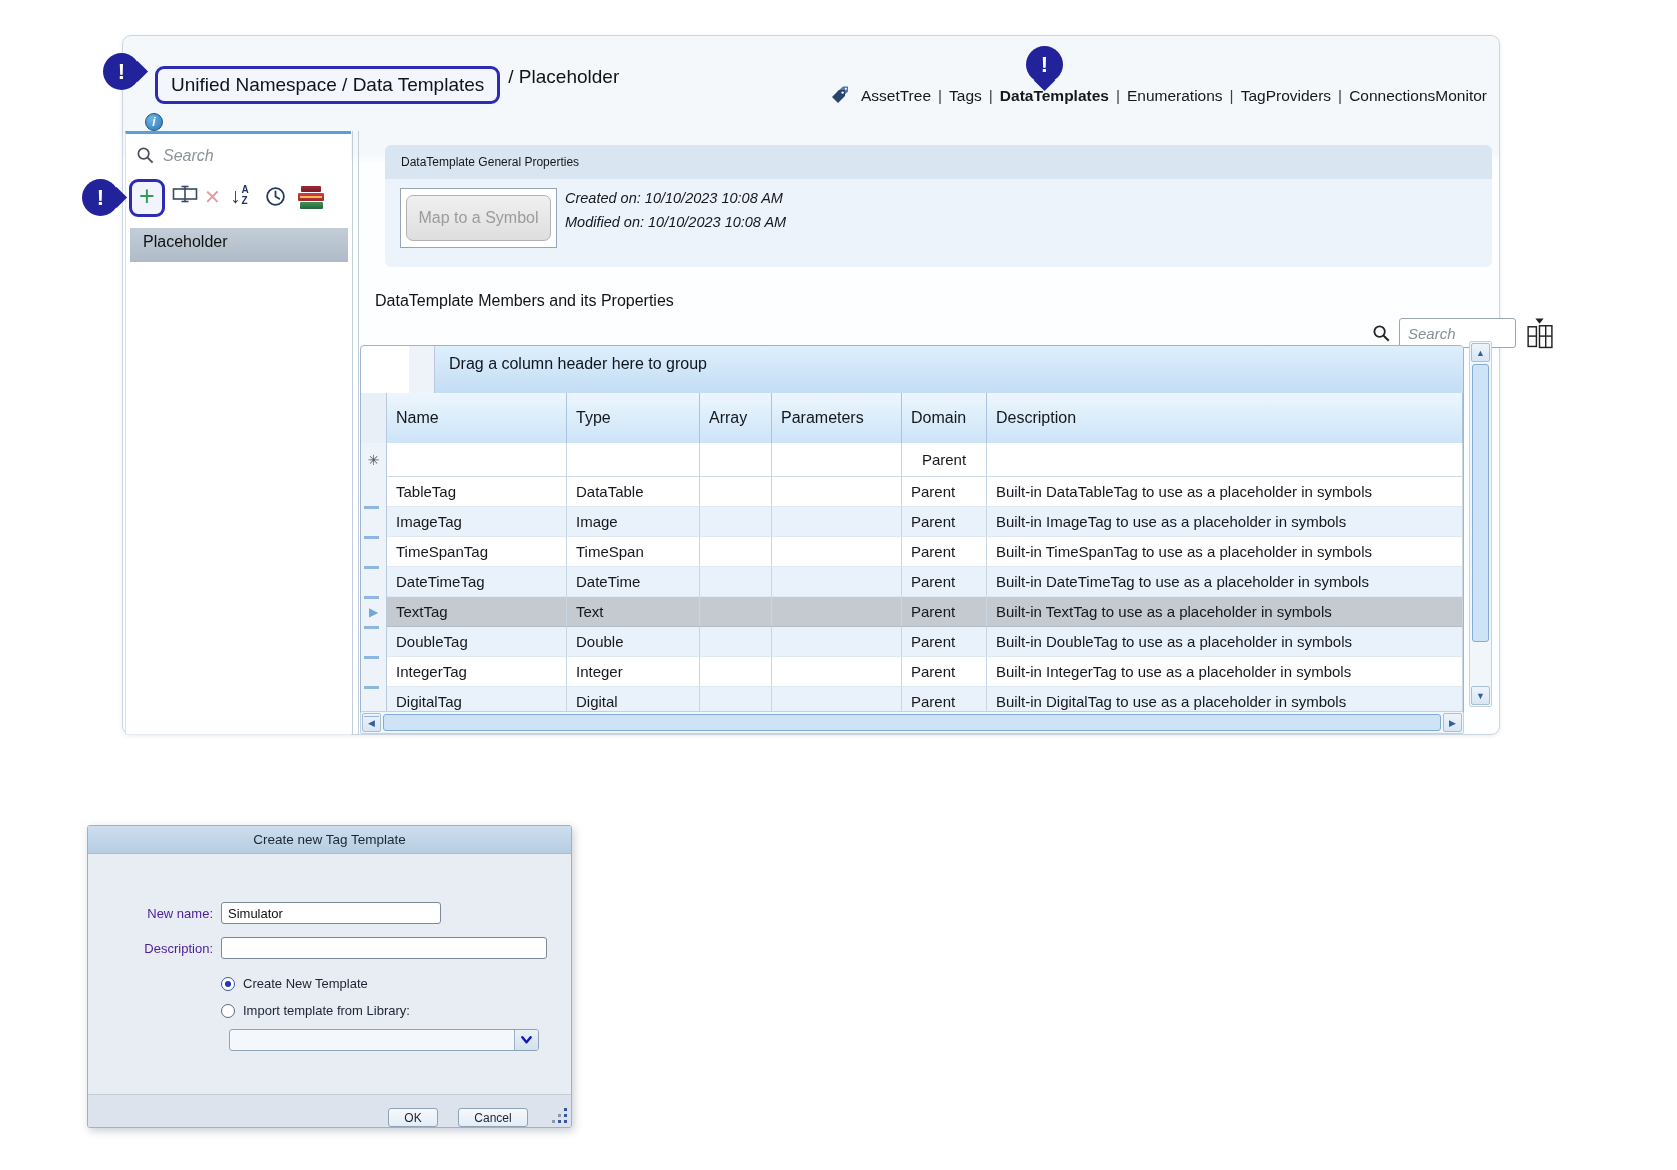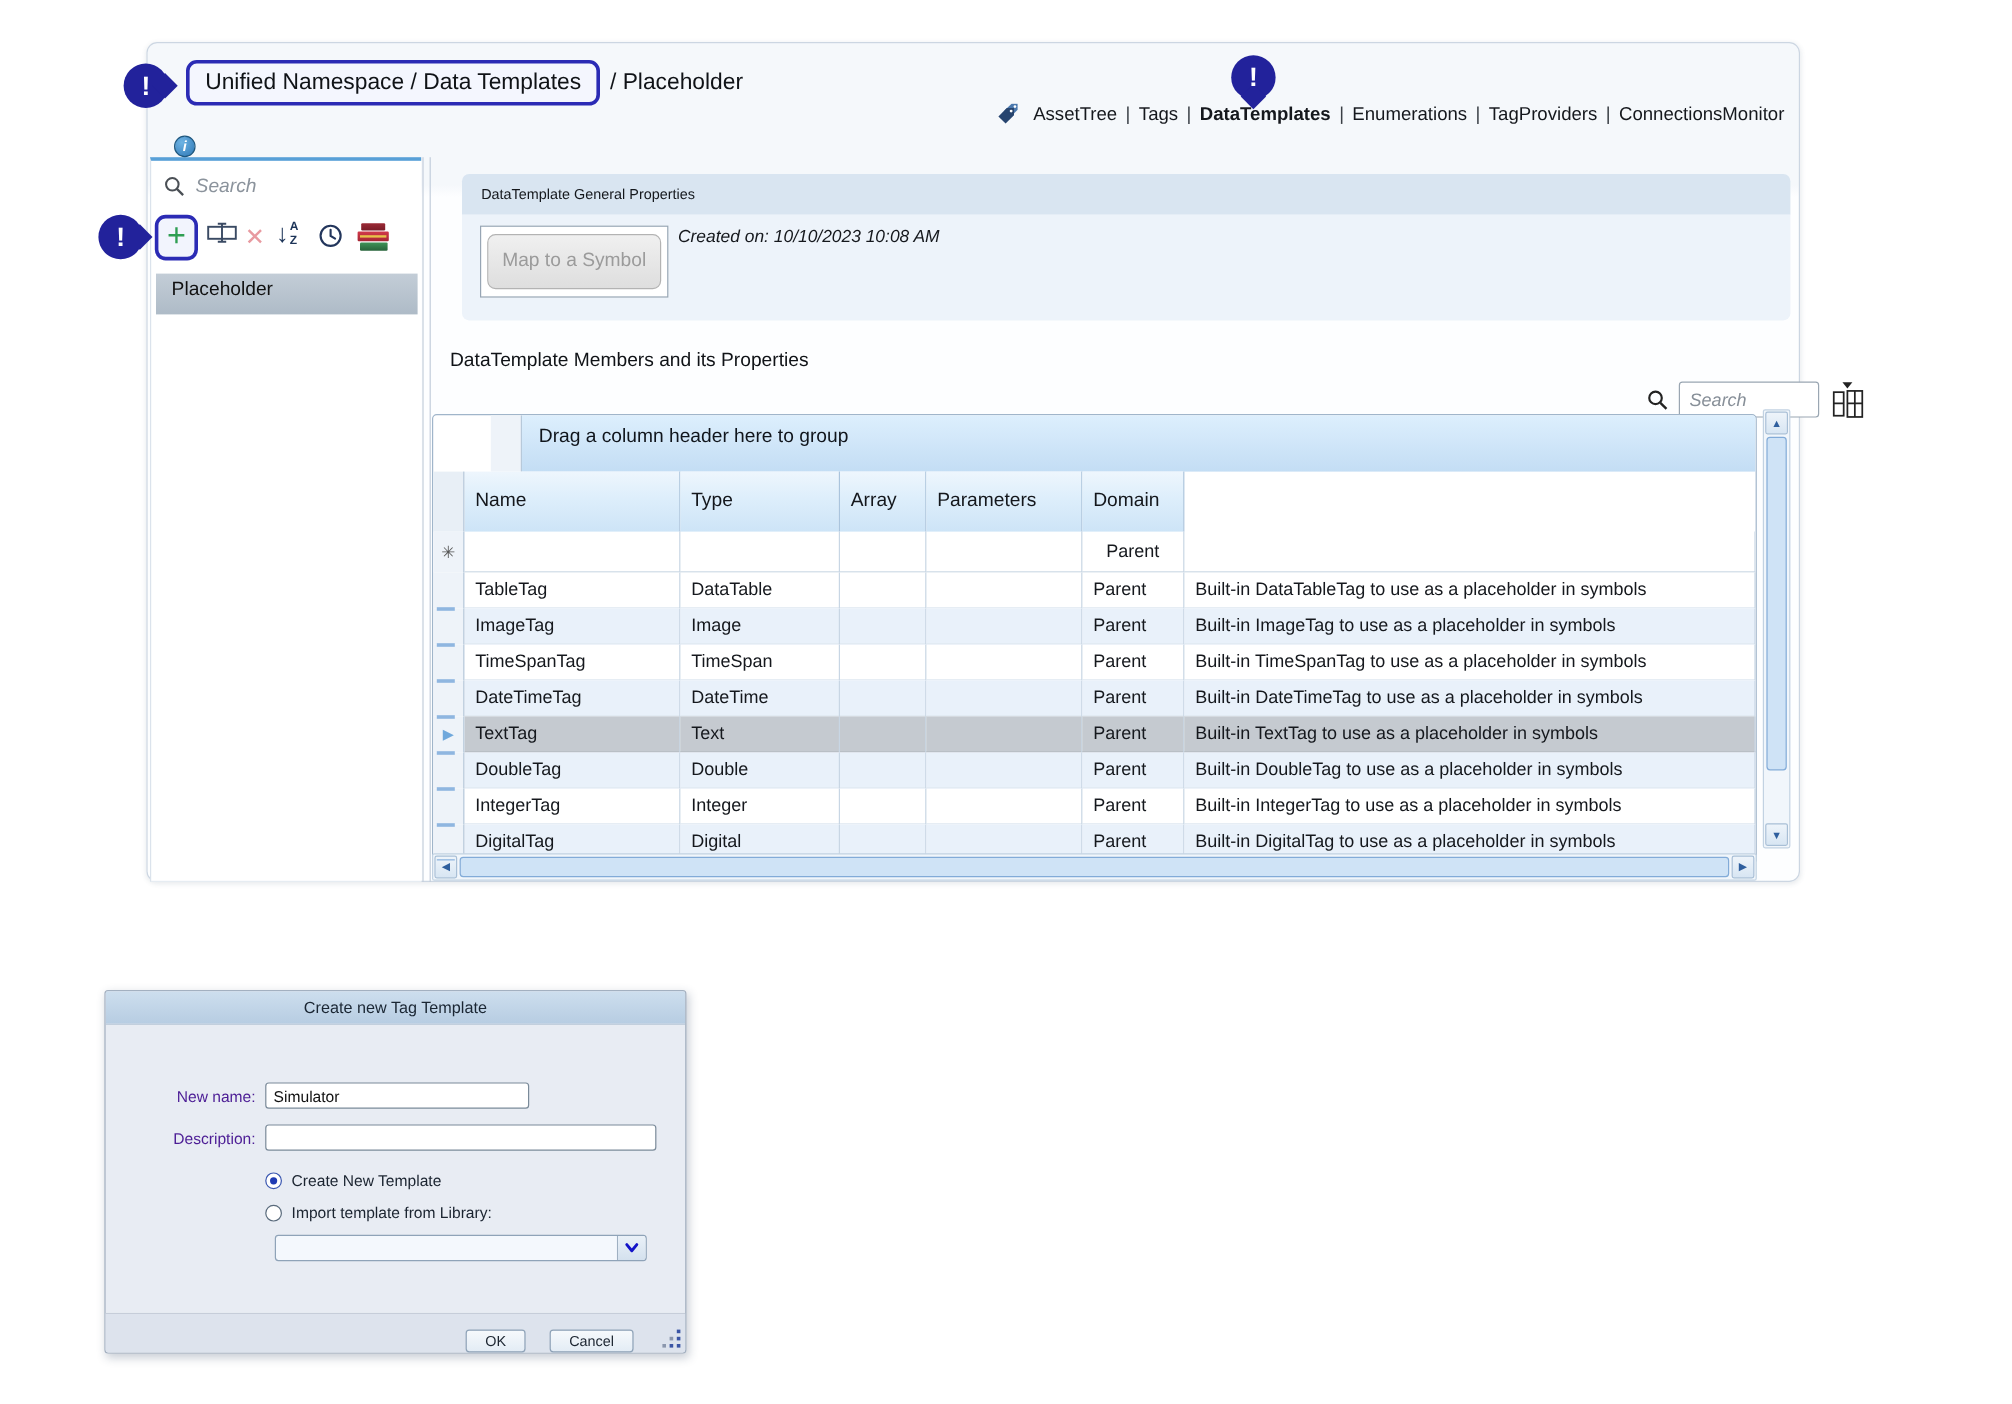--- a/index.html
+++ b/index.html
@@ -6,21 +6,21 @@
   body { margin:0; background:#fff; }
   .page { position:relative; width:1677px; height:1170px; background:#fff;
           font-family:"Liberation Sans","DejaVu Sans",sans-serif; color:#15181d; overflow:hidden; }
 
   
   .window { position:absolute; left:122px; top:35px; width:1378px; height:700px;
             background:linear-gradient(180deg,#f5f8fb 0px,#f5f8fb 118px,#fdfeff 128px);
             border:1px solid #ccd6e2; border-radius:9px; box-shadow:0 1px 4px rgba(60,80,110,.12); }
 
   
-  .breadcrumb-row { position:absolute; left:155px; top:50px; display:flex; align-items:center; z-index:5; }
+  .breadcrumb-row { position:absolute; left:155px; top:66px; display:flex; z-index:5; }
   .bc-box { display:inline-block; border:3px solid #2b2bb5; border-radius:9px; background:#f4f6fe;
             padding:5px 13px; font-size:19px; color:#101317; }
   .bc-suffix { margin-left:8px; font-size:19px; color:#101317; }
 
   
   .balloon { position:absolute; width:37px; height:37px; border-radius:50%; background:#22229b;
              color:#fff; font-weight:bold; font-size:22px; display:flex; align-items:center;
              justify-content:center; z-index:40; }
   .balloon i { font-style:normal; }
   .tail-right::after { content:""; position:absolute; right:-5px; top:11px; width:15px; height:15px;
@@ -258,20 +258,21 @@
     </div>
 
   <div class="props">
     <div class="props-header">DataTemplate General Properties</div>
     <div class="props-body">
       <div class="map-outer">
         <button class="map-btn" disabled="">Map to a Symbol</button>
       </div>
       <div class="props-fields">
         <div><span class="pf-label">Created on:</span> <span>10/10/2023 10:08 AM</span></div>
+        <div><span class="pf-label">Modified on:</span> <span>10/10/2023 10:08 AM</span></div>
       </div>
     </div>
   </div>
 
   <div class="members-title">DataTemplate Members and its Properties</div>
   <div class="mem-search">
     <svg width="19" height="19" viewBox="0 0 20 20">
       <circle cx="8" cy="8" r="5.5" fill="none" stroke="#222" stroke-width="1.9"></circle>
       <line x1="12.3" y1="12.3" x2="17.6" y2="17.6" stroke="#222" stroke-width="2.1"></line>
     </svg>
@@ -291,20 +292,21 @@
       <div class="band-ind"></div>
       <div class="band">Drag a column header here to group</div>
     </div>
     <div class="trow thead">
       <div class="ind"></div>
       <div class="c">Name</div>
       <div class="c">Type</div>
       <div class="c">Array</div>
       <div class="c">Parameters</div>
       <div class="c">Domain</div>
+      <div class="c">Description</div>
     </div>
     <div class="trow tnew">
       <div class="ind">✳</div>
       <div class="c"></div>
       <div class="c"></div>
       <div class="c"></div>
       <div class="c"></div>
       <div class="c domain">Parent</div>
       <div class="c"></div>
     </div>

